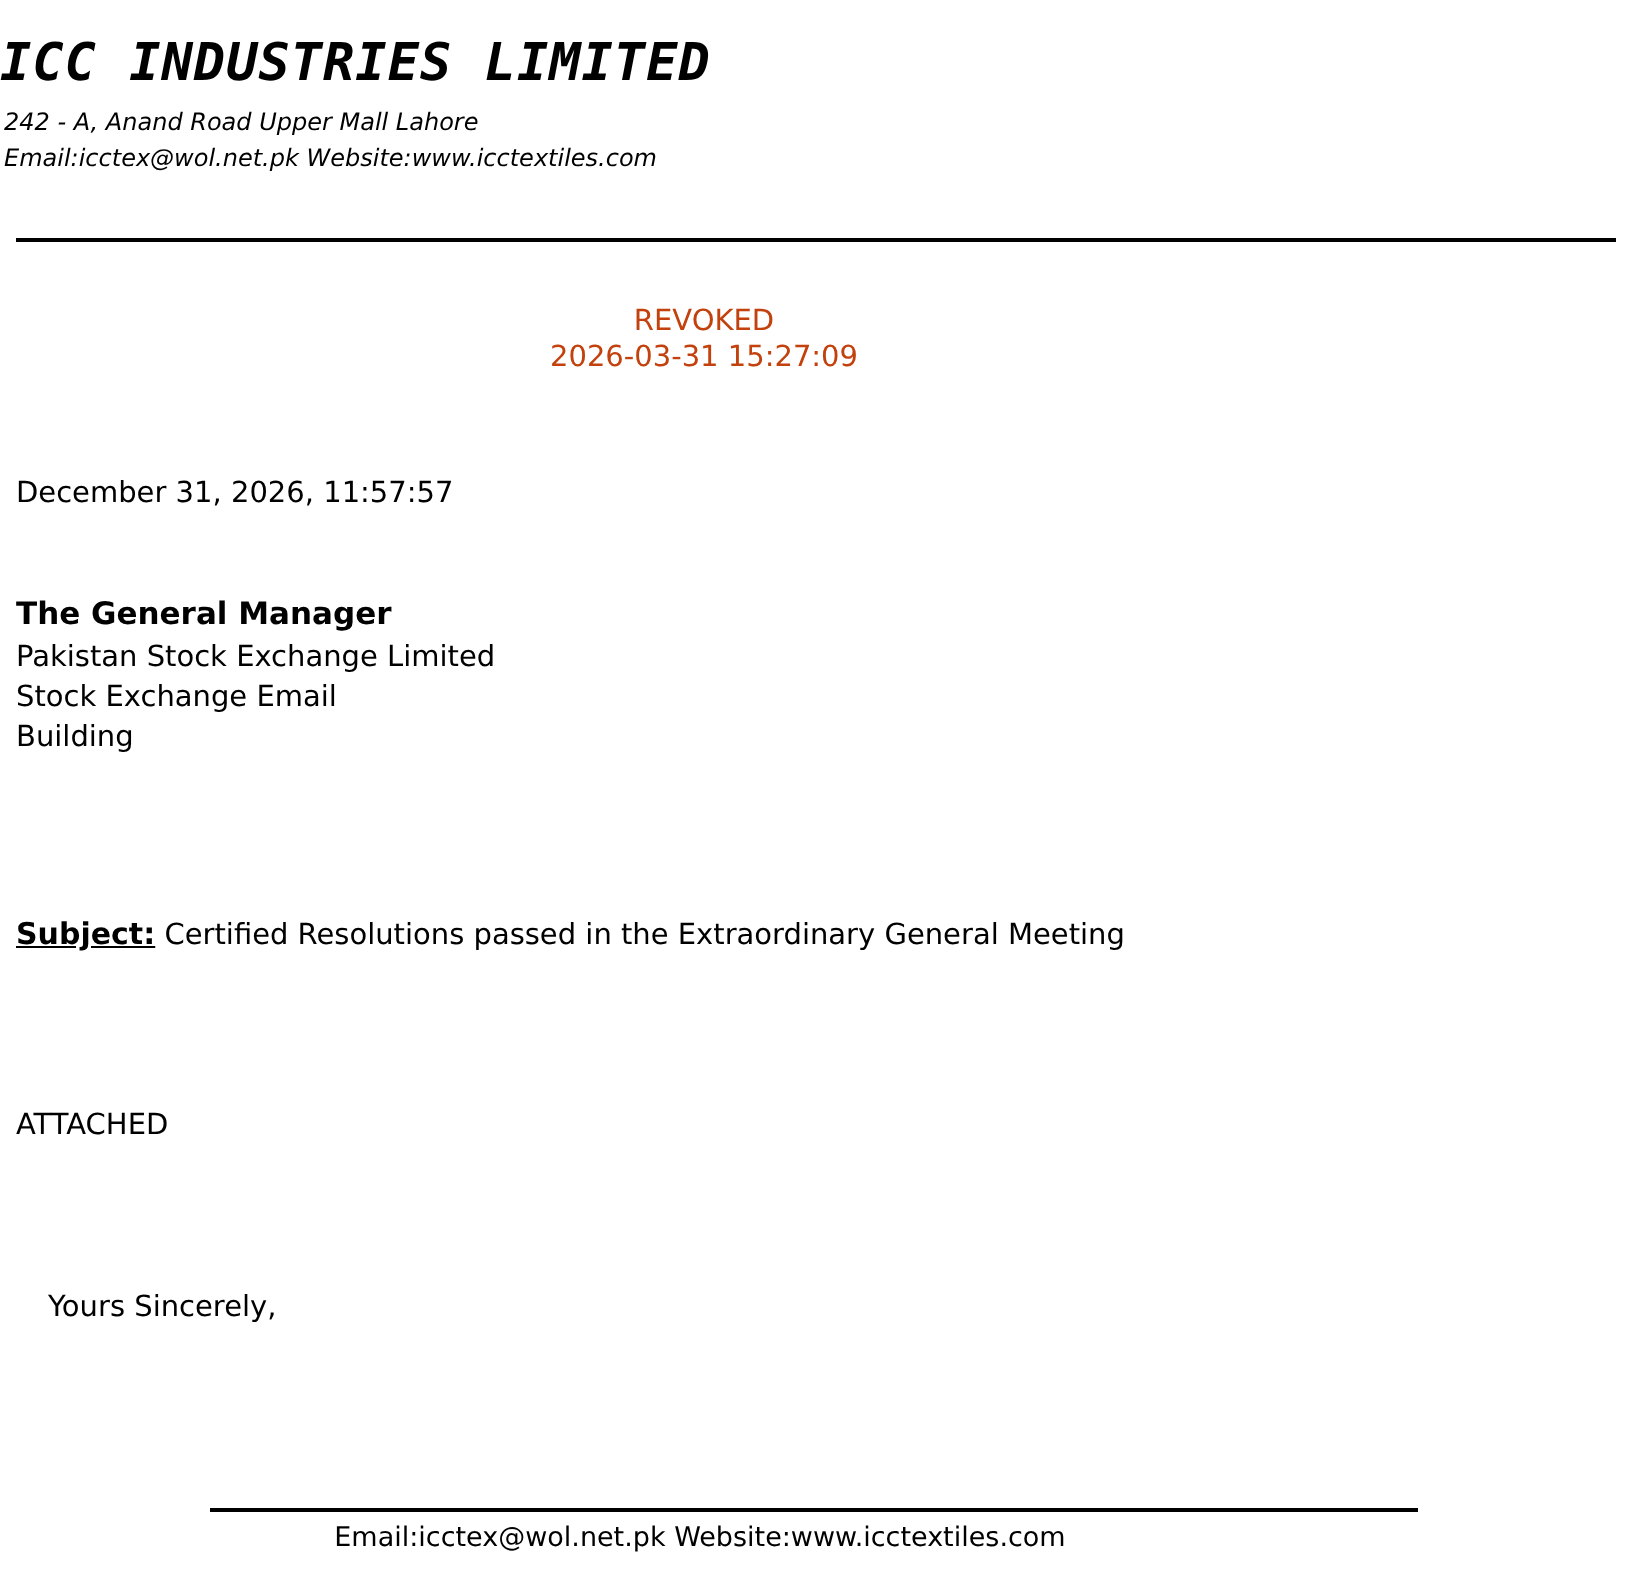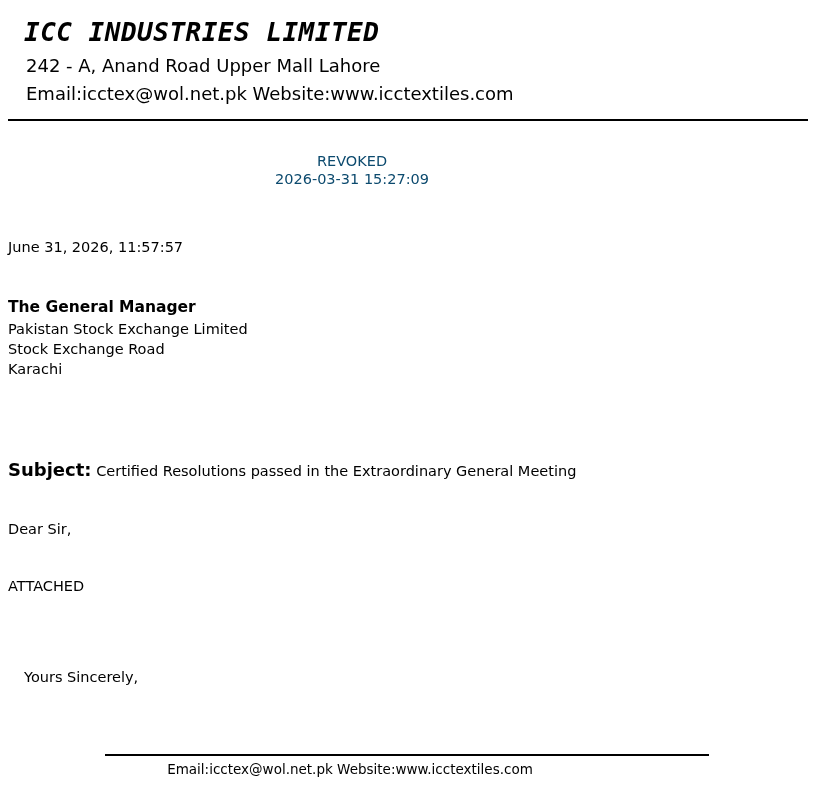--- a/index.html
+++ b/index.html
@@ -21,60 +21,60 @@
     height: 792px;
     box-sizing: border-box;
   }
 
   
   .letterhead {
     position: absolute;
     left: 0;
     top: 0;
     width: 817px;
-    padding-left: 24px;
     box-sizing: border-box;
   }
   .company-name {
     font-family: "DejaVu Sans Mono", monospace;
     font-style: italic;
     font-weight: bold;
     font-size: 26px;
     letter-spacing: 0.5px;
     margin: 18px 0 0 0;
     line-height: 1.15;
     white-space: nowrap;
   }
   .addr-line {
     font-family: "DejaVu Sans", sans-serif;
-    font-size: 18px;
+    font-size: 12px;
     line-height: 1.55;
     margin: 0;
     padding-left: 2px;
+    font-style: italic;
   }
   .addr-line.first {
     margin-top: 4px;
   }
   .hr-top {
     position: absolute;
     left: 8px;
     top: 119px;
     width: 800px;
     height: 0;
     border-top: 2px solid #000000;
   }
 
   
   .revoked-block {
     position: absolute;
     left: 0;
     top: 152px;
     width: 704px;
     text-align: center;
-    color: #0c4a6e;
+    color: #c2410c;
     font-size: 14.5px;
     line-height: 1.25;
   }
   .revoked-label { display: block; }
   .revoked-time { display: block; text-align: center; }
 
   
   .body-text {
     position: absolute;
     left: 8px;
@@ -93,21 +93,22 @@
     font-size: 15.5px;
     margin: 0 0 2px 0;
   }
   .recipient-line { margin: 0 0 1px 0; }
 
   .subject-row {
     margin: 0;
   }
   .subject-label {
     font-weight: bold;
-    font-size: 18px;
+    font-size: 15px;
+    text-decoration: underline;
   }
   .subject-text {
     font-size: 14.5px;
   }
   .salutation { margin: 0; }
   .attached { margin: 0; }
   .closing { margin: 16px; }
 
   
   .hr-bottom {
@@ -140,40 +141,39 @@
   </div>
 
   <div class="hr-top"></div>
 
   <div class="revoked-block">
     <span class="revoked-label">REVOKED</span>
     <span class="revoked-time">2026-03-31 15:27:09</span>
   </div>
 
   <div class="body-text">
-    <p class="meta-line">June 31, 2026, 11:57:57</p>
+    <p class="meta-line">December 31, 2026, 11:57:57</p>
 
     <div class="spacer-md"></div>
 
     <p class="recipient-title">The General Manager</p>
     <p class="recipient-line">Pakistan Stock Exchange Limited</p>
-    <p class="recipient-line">Stock Exchange Road</p>
-    <p class="recipient-line">Karachi</p>
+    <p class="recipient-line">Stock Exchange Email</p>
+    <p class="recipient-line">Building</p>
 
     <div class="spacer-lg"></div>
     <div class="spacer-sm"></div>
 
     <p class="subject-row">
       <span class="subject-label">Subject:</span>
       <span class="subject-text">Certified Resolutions passed in the Extraordinary General Meeting</span>
     </p>
 
     <div class="spacer-md"></div>
 
-    <p class="salutation">Dear Sir,</p>
 
     <div class="spacer-md"></div>
 
     <p class="attached">ATTACHED</p>
 
     <div class="spacer-lg"></div>
 
     <p class="closing">Yours Sincerely,</p>
   </div>
 

